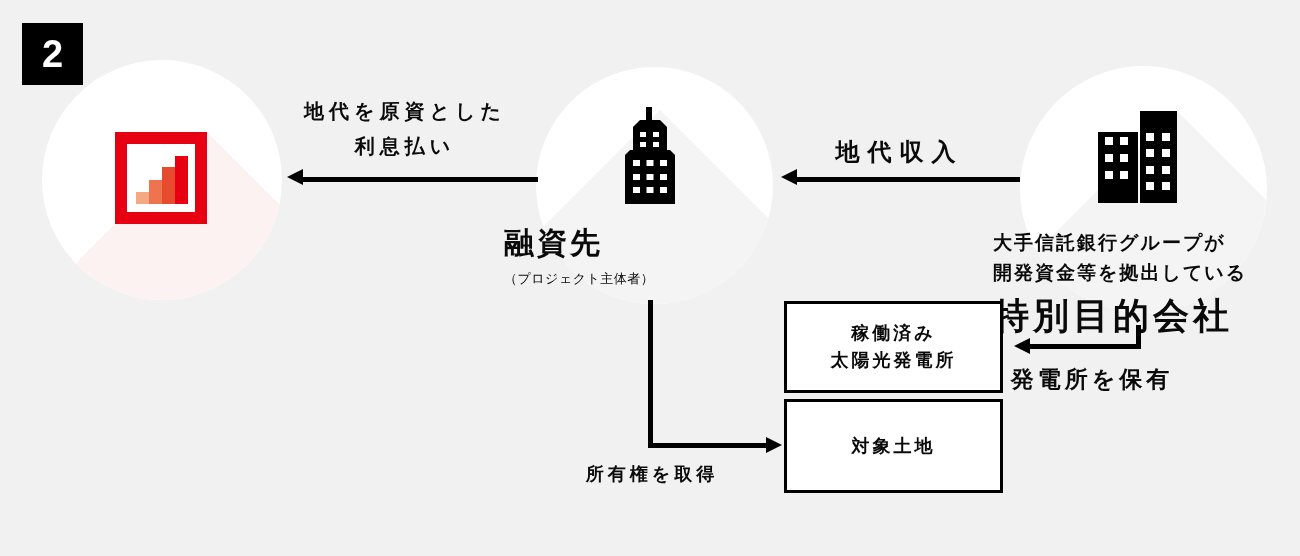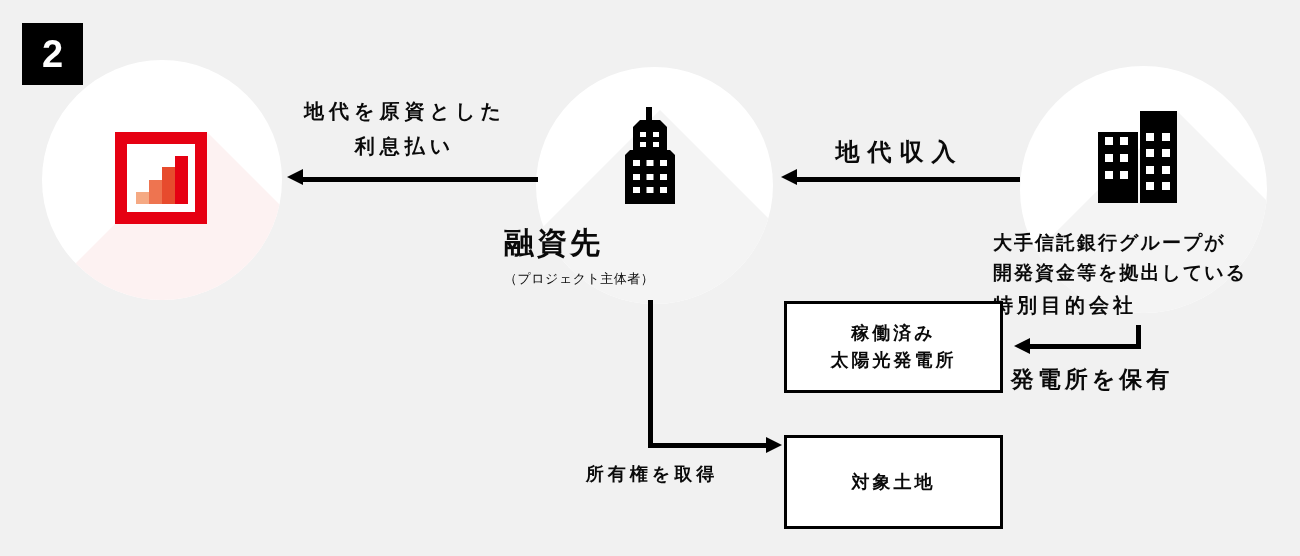--- a/index.html
+++ b/index.html
@@ -28,27 +28,27 @@
     border:12px solid #e60012;background:#fff;}
   .bar{position:absolute;bottom:8px;width:13px;}
   .bar1{left:9px;height:12px;}  .bar2{left:22px;height:24px;}
   .bar3{left:35px;height:37px;} .bar4{left:48px;height:48px;}
   
   .ctext{text-align:left;white-space:nowrap;}
   .borrower-title{left:-32px;top:156px;width:300px;font-size:30px;font-weight:bold;letter-spacing:3px;}
   .borrower-sub{left:-32px;top:203px;width:300px;font-size:13px;letter-spacing:0.5px;}
   .spc-desc{left:-27px;top:162px;width:300px;font-size:19px;font-weight:bold;
     letter-spacing:2px;line-height:30px;}
-  .spc-title{left:-27px;top:226px;width:300px;font-size:20px;font-weight:bold;letter-spacing:4px;}
+  .spc-title{left:-27px;top:226px;width:300px;font-size:36px;font-weight:bold;letter-spacing:4px;}
   
   .obox{box-sizing:border-box;border:3px solid #000;background:#fff;z-index:3;
     display:flex;flex-direction:column;align-items:center;justify-content:center;
     font-size:18px;font-weight:bold;letter-spacing:3px;line-height:27px;text-align:center;}
   .box-plant{left:784px;top:301px;width:219px;height:92px;}
-  .box-land{left:784px;top:399px;width:219px;height:94px;margin-top:36px;}
+  .box-land{left:784px;top:399px;width:219px;height:94px;}
   
   .seg{background:#000;z-index:4;}
   .head{width:0;height:0;z-index:4;}
   .head-left{border-top:8px solid transparent;border-bottom:8px solid transparent;
     border-right:16px solid #000;}
   .head-right{border-top:8px solid transparent;border-bottom:8px solid transparent;
     border-left:16px solid #000;}
   
   .albl{font-weight:bold;text-align:center;white-space:nowrap;z-index:5;}
   .lbl-interest{left:265px;top:94px;width:280px;font-size:20px;letter-spacing:5px;line-height:35px;}

